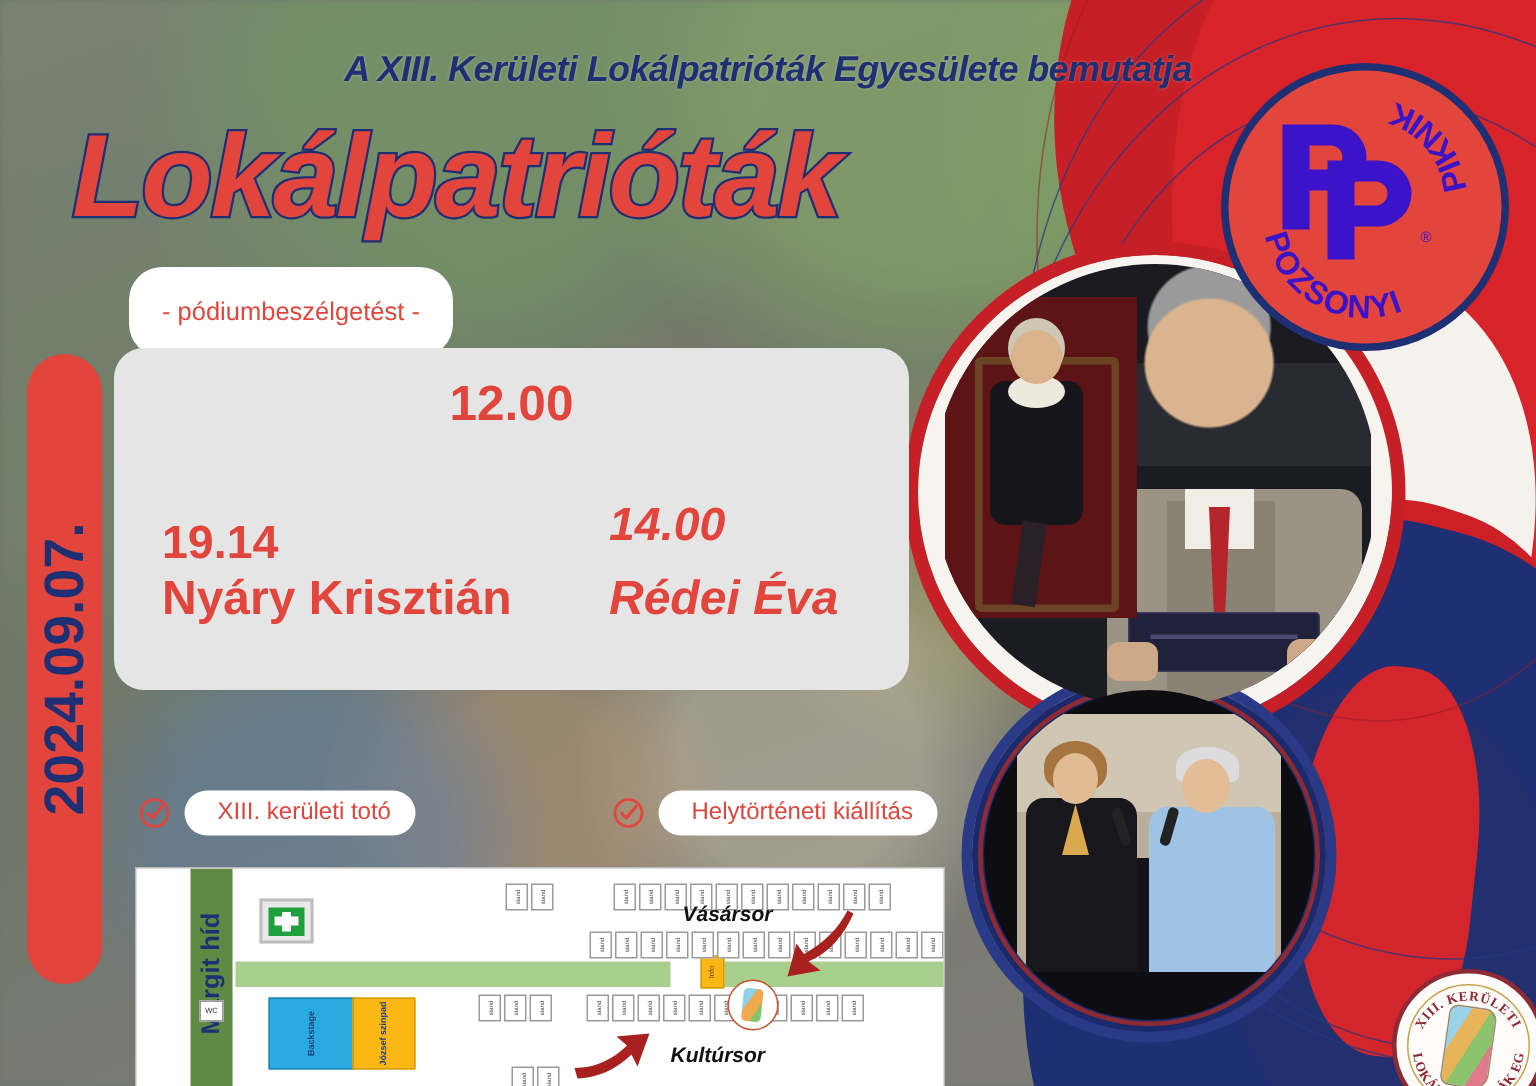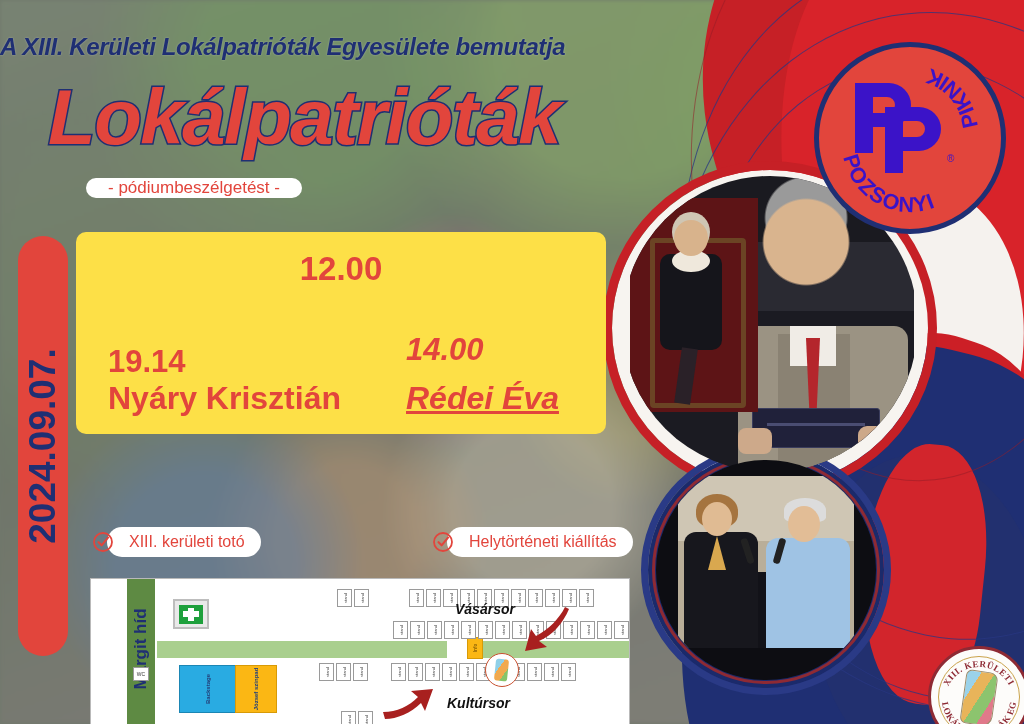--- a/index.html
+++ b/index.html
@@ -45,60 +45,60 @@
   .rb-red4{right:40px;bottom:20px;width:120px;height:260px;border-radius:50% 50% 40% 60%;
     background:#d2252c;transform:rotate(6deg);}
   .arcline{position:absolute;border:1.5px solid rgba(40,55,130,.75);border-radius:50%;
     background:transparent;}
   .al1{right:-180px;top:-40px;width:520px;height:680px;transform:rotate(-10deg);}
   .al2{right:-210px;top:10px;width:560px;height:700px;transform:rotate(-10deg);}
   .al3{right:-150px;top:60px;width:470px;height:640px;transform:rotate(-10deg);}
   .al4{right:-90px;top:-120px;width:420px;height:600px;border-color:rgba(150,30,40,.55);transform:rotate(-6deg);}
 
   
-  .kicker{position:absolute;left:0;right:0;top:33px;text-align:left;
+  .kicker{position:absolute;left:0;right:0;top:33px;text-align:center;
     font-size:24px;font-weight:bold;font-style:italic;color:#1f2f73;
     letter-spacing:-0.4px;
     text-shadow:0 0 2px rgba(255,255,255,.35);
     z-index:6;}
   .title{position:absolute;left:48px;top:78px;
     font-size:78px;font-weight:bold;font-style:italic;color:#e2453c;
     letter-spacing:-1.5px;line-height:1;
     -webkit-text-stroke:3px #1f2f73;paint-order:stroke fill;
     z-index:6;}
   .subpill{position:absolute;left:86px;top:178px;background:#ffffff;
-    border-radius:22px;padding:0 22px;color:#e2453c;font-size:17px;
+    border-radius:22px;padding:20px 22px;color:#e2453c;font-size:17px;
     z-index:6;}
 
   
   .datestrip{position:absolute;left:18px;top:236px;width:50px;height:420px;
     background:#e2453c;border-radius:25px;z-index:7;}
   .datestrip span{position:absolute;left:50%;top:50%;
     transform:translate(-50%,-50%) rotate(-90deg);
     white-space:nowrap;color:#1f2f73;font-size:37px;font-weight:bold;letter-spacing:0px;}
 
   
-  .card{position:absolute;left:76px;top:232px;width:530px;height:202px;
-    background:#fde047;border-radius:10px;z-index:6;}
+  .card{position:absolute;left:76px;top:232px;width:530px;height:228px;
+    background:#e5e5e5;border-radius:20px;z-index:6;}
   .t12{position:absolute;left:0;right:0;top:18px;text-align:center;
     color:#e2453c;font-size:33px;font-weight:bold;}
   .n12{position:absolute;left:0;right:0;top:52px;text-align:center;
     color:#e2453c;font-size:32px;font-weight:bold;letter-spacing:-0.5px;}
   .t13{position:absolute;left:32px;top:112px;color:#e2453c;font-size:31px;font-weight:bold;}
   .n13{position:absolute;left:32px;top:148px;color:#e2453c;font-size:32px;font-weight:bold;text-align:right;}
   .t14{position:absolute;left:330px;top:100px;color:#e2453c;font-size:31px;font-weight:bold;font-style:italic;}
-  .n14{position:absolute;left:330px;top:148px;color:#e2453c;font-size:32px;font-weight:bold;font-style:italic;text-decoration:underline;}
-
-  
-  .badge{position:absolute;height:30px;display:flex;align-items:center;gap:7px;z-index:6;}
+  .n14{position:absolute;left:330px;top:148px;color:#e2453c;font-size:32px;font-weight:bold;font-style:italic;}
+
+  
+  .badge{position:absolute;height:30px;display:flex;align-items:center;gap:23px;z-index:6;}
   .badge .pill{background:#fff;border-radius:16px;height:30px;display:flex;align-items:center;
     padding:0 16px 0 22px;color:#e2453c;font-size:16px;margin-left:-14px;}
   .badge svg{position:relative;z-index:2;}
   .badge1{left:92px;top:527px;}
-  .badge2{left:432px;top:527px;}
+  .badge2{left:408px;top:527px;}
 
   
   .map{position:absolute;left:90px;top:578px;width:538px;height:146px;
     background:#ffffff;border:1px solid #b9b9b9;overflow:hidden;z-index:6;}
   .margit{position:absolute;left:36px;top:0;width:28px;height:146px;background:#5e8a43;}
   .margit span{position:absolute;left:50%;top:70px;transform:translate(-50%,-50%) rotate(-90deg);
     white-space:nowrap;color:#1f2f73;font-size:17px;font-weight:bold;}
   .aid{position:absolute;left:82px;top:20px;width:32px;height:26px;background:#e9e9e9;
     border:2px solid #bdbdbd;display:flex;align-items:center;justify-content:center;}
   .aid .sq{width:24px;height:19px;background:#1ea03c;position:relative;}

